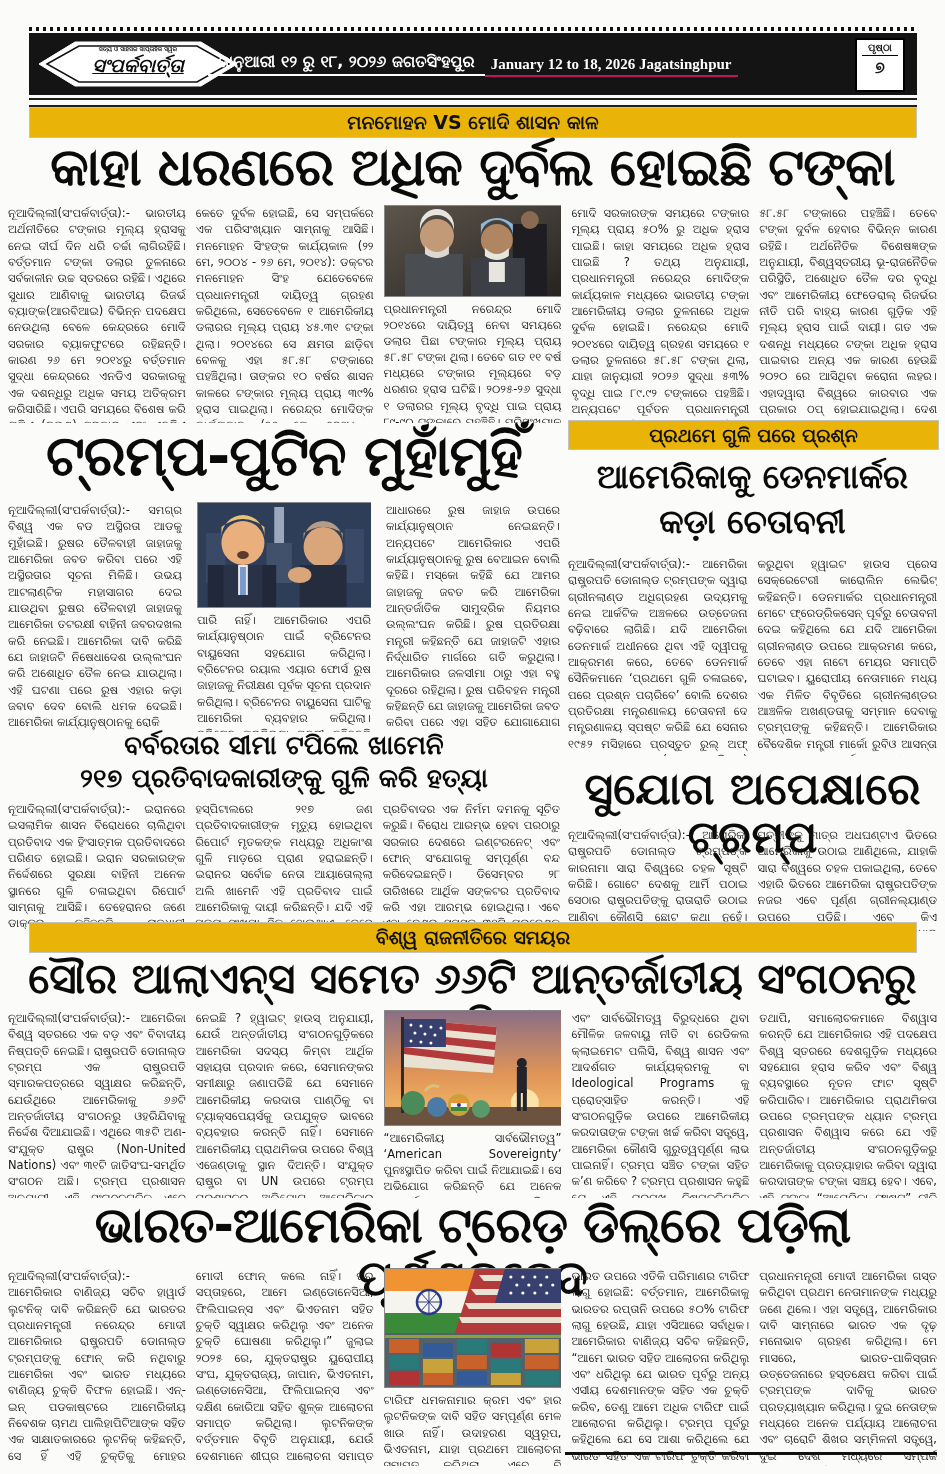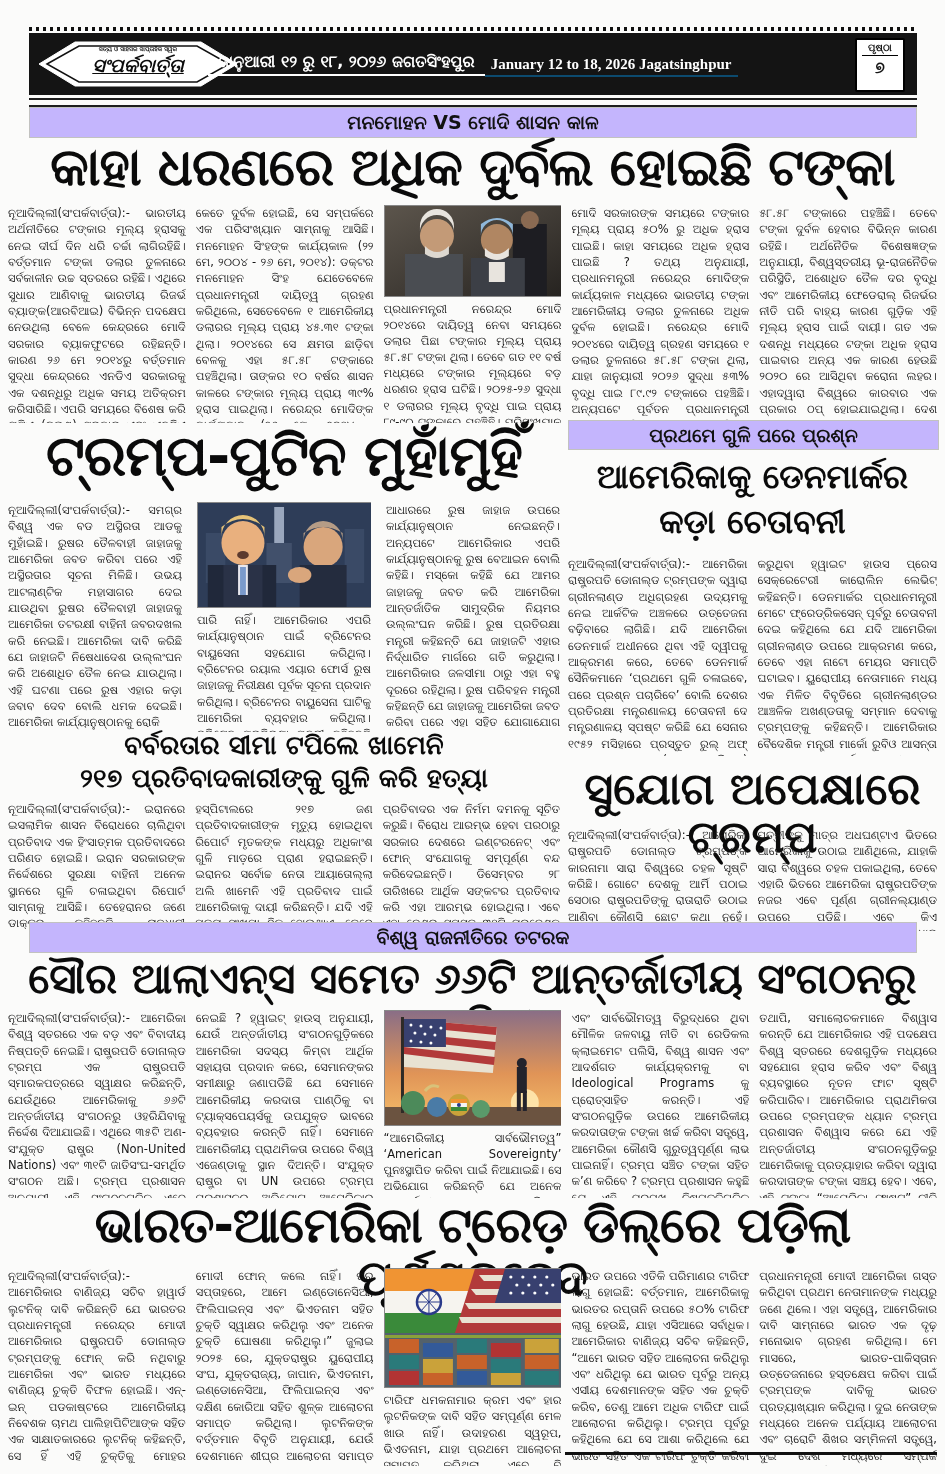--- a/index.html
+++ b/index.html
@@ -16,30 +16,30 @@
   .logo-wrap svg{display:block;}
   .logo-motto{position:absolute;top:5px;left:0;width:100%;text-align:center;
     font-size:6px;color:#111;font-weight:bold;}
   .logo-name{position:absolute;top:14px;left:0;width:100%;text-align:center;
     font-size:19px;font-weight:bold;color:#0c0c0c;text-decoration:underline;font-style:italic;}
   .mast-center{position:absolute;left:290px;right:290px;top:0;bottom:0;
     display:flex;flex-direction:row;align-items:center;justify-content:center;}
   .date-odia{color:#fff;font-size:16px;font-weight:bold;padding:0 10px 3px 10px;
     border-bottom:2px solid #fff;white-space:nowrap;}
   .date-eng{color:#fff;font-size:15px;font-weight:bold;padding:4px 6px 2px 6px;
-    border-bottom:2px solid #0c4a6e;font-family:"Liberation Serif","DejaVu Serif",serif;white-space:nowrap;}
+    border-bottom:2px solid #be185d;font-family:"Liberation Serif","DejaVu Serif",serif;white-space:nowrap;}
   .page-box{position:absolute;right:12px;top:5px;width:46px;height:50px;background:#fff;
     border:2px solid #000;border-radius:2px;display:flex;flex-direction:column;align-items:center;}
   .page-box .plabel{font-size:10px;font-weight:bold;border-bottom:1.5px solid #000;width:80%;
     text-align:center;padding:2px 0 1px 0;}
   .page-box .pnum{font-size:16px;font-weight:bold;padding-top:2px;}
   .double-rule{position:absolute;top:98px;left:29px;width:888px;height:5px;
     border-top:2px solid #1d1d1d;border-bottom:2px solid #1d1d1d;}
   
-  .kicker{position:absolute;background:#c4b5fd;border:1px solid #c2c2c0;
+  .kicker{position:absolute;background:#eab308;border:1px solid #c2c2c0;
     display:flex;align-items:center;justify-content:center;
     font-size:19px;font-weight:bold;color:#111;}
   .headline{position:absolute;text-align:center;font-weight:bold;color:#0a0a0a;line-height:1.08;}
   .body-row{position:absolute;display:flex;gap:10px;overflow:hidden;}
   .col{flex:1 1 0;overflow:hidden;text-align:justify;font-size:11.5px;line-height:1.42;margin:0;}
   .photo-col{flex:1 1 0;overflow:hidden;display:flex;flex-direction:column;gap:4px;}
   .photo{width:100%;border:1px solid #888;background:#ccc;flex:0 0 auto;}
   .photo svg{display:block;width:100%;height:100%;}
   .caption{text-align:justify;font-size:11.5px;line-height:1.4;margin:0;overflow:hidden;}
   .end-rule{position:absolute;background:#111;}
@@ -153,21 +153,21 @@
     <p class="col">ହସ୍ପିଟାଲରେ ୨୧୭ ଜଣ ପ୍ରତିବାଦକାରୀଙ୍କ ମୃତ୍ୟୁ ହୋଇଥିବା ରିପୋର୍ଟ ମୃତକଙ୍କ ମଧ୍ୟରୁ ଅଧିକାଂଶ ଗୁଳି ମାଡ଼ରେ ପ୍ରାଣ ହରାଇଛନ୍ତି। ଇରାନର ସର୍ବୋଚ୍ଚ ନେତା ଆୟାତୋଲ୍ଲା ଅଲି ଖାମେନି ଏହି ପ୍ରତିବାଦ ପାଇଁ ଆମେରିକାକୁ ଦାୟୀ କରିଛନ୍ତି।   ଯଦି ଏହି ମୃତ୍ୟୁ ସଂଖ୍ୟା ଠିକ୍ ହୋଇଥାଏ, ତେବେ ଏହା ଇରାନରେ ସରକାର ବିରୋଧୀ</p>
     <p class="col">ପ୍ରତିବାଦର ଏକ ନିର୍ମମ ଦମନକୁ ସୂଚିତ କରୁଛି। ବିରୋଧ ଆରମ୍ଭ ହେବା ପରଠାରୁ ସରକାର ଦେଶରେ ଇଣ୍ଟରନେଟ୍ ଏବଂ ଫୋନ୍ ସଂଯୋଗକୁ ସମ୍ପୂର୍ଣ୍ଣ ବନ୍ଦ କରିଦେଇଛନ୍ତି। ଡିସେମ୍ବର ୨୮ ତାରିଖରେ ଆର୍ଥିକ ସଙ୍କଟର ପ୍ରତିବାଦ କରି ଏହା ଆରମ୍ଭ ହୋଇଥିଲା। ଏବେ ଏହା ଦେଶର ସମସ୍ତ ୩୧ଟି ପ୍ରଦେଶକୁ ବ୍ୟାପିଛି।</p>
   </div>
 
   <div class="headline" style="top:765px;left:568px;width:369px;font-size:44px;">ସୁଯୋଗ ଅପେକ୍ଷାରେ ଟ୍ରମ୍ପ</div>
   <div class="body-row" style="top:827px;left:568px;width:369px;height:104px;">
     <p class="col">ନୂଆଦିଲ୍ଲୀ(ସଂପର୍କବାର୍ତ୍ତା):- ଆମେରିକା ରାଷ୍ଟ୍ରପତି ଡୋନାଲ୍ଡ ଟ୍ରମ୍ପଙ୍କ କାରନାମା ସାରା ବିଶ୍ୱରେ ଚହଳ ସୃଷ୍ଟି କରିଛି। ଗୋଟେ ଦେଶକୁ ଆର୍ମି ପଠାଇ ସେଠାର ରାଷ୍ଟ୍ରପତିଙ୍କୁ ରାତାରାତି ଉଠାଇ ଆଣିବା କୌଣସି ଛୋଟ କଥା ନୁହେଁ।   ନିକଟରେ ରାଷ୍ଟ୍ରପତି ଡୋନାଲ୍ଡ ଟ୍ରମ୍ପ ଠିକ ଏପରି କିଛି କରିଛନ୍ତି, ସେ ଭେନେଜୁଏଲା ଦେଶର ରାଷ୍ଟ୍ରପତି ଓ ତାଙ୍କ</p>
     <p class="col">ପତ୍ନୀଙ୍କୁ ମାତ୍ର ଅଧଘଣ୍ଟାଏ ଭିତରେ ଆମେରିକାକୁ ଉଠାଇ ଆଣିଥିଲେ, ଯାହାକି ସାରା ବିଶ୍ୱରେ ଚହଳ ପକାଇଥିଲା, ତେବେ ଏହାରି ଭିତରେ ଆମେରିକା ରାଷ୍ଟ୍ରପତିଙ୍କ ନଜର ଏବେ ପୂର୍ଣ୍ଣ ଗ୍ରୀନଲ୍ୟାଣ୍ଡ ଉପରେ ପଡିଛି। ଏବେ କିଏ ଗ୍ରୀନଲ୍ୟାଣ୍ଡ ଲୋକଙ୍କୁ କିଏ ଉଦ୍ଧାର କରିବ ସେ ନେଇ ଚର୍ଚ୍ଚା ଜୋର ଧରିଛି।</p>
   </div>
 
-  <div class="kicker" style="top:922px;left:29px;width:886px;height:29px;">ବିଶ୍ୱ ରାଜନୀତିରେ ତଟରକ</div>
+  <div class="kicker" style="top:922px;left:29px;width:886px;height:29px;">ବିଶ୍ୱ ରାଜନୀତିରେ ସମୟର</div>
   <div class="headline" style="top:956px;left:5px;width:935px;font-size:42px;">ସୌର ଆଲାଏନ୍ସ ସମେତ ୬୬ଟି ଆନ୍ତର୍ଜାତୀୟ ସଂଗଠନରୁ ଓହରିଲା</div>
   <div class="body-row" style="top:1010px;left:8px;width:929px;height:188px;">
     <p class="col">ନୂଆଦିଲ୍ଲୀ(ସଂପର୍କବାର୍ତ୍ତା):- ଆମେରିକା ବିଶ୍ୱ ସ୍ତରରେ ଏକ ବଡ଼ ଏବଂ ବିବାଦୀୟ ନିଷ୍ପତ୍ତି ନେଇଛି। ରାଷ୍ଟ୍ରପତି ଡୋନାଲ୍ଡ ଟ୍ରମ୍ପ ଏକ ରାଷ୍ଟ୍ରପତି ସ୍ମାରକପତ୍ରରେ ସ୍ୱାକ୍ଷର କରିଛନ୍ତି, ଯେଉଁଥିରେ ଆମେରିକାକୁ ୬୬ଟି ଅନ୍ତର୍ଜାତୀୟ ସଂଗଠନରୁ ଓହରିଯିବାକୁ ନିର୍ଦ୍ଦେଶ ଦିଆଯାଇଛି। ଏଥିରେ ୩୫ଟି ଅଣ-ସଂଯୁକ୍ତ ରାଷ୍ଟ୍ର (Non-United Nations) ଏବଂ ୩୧ଟି ଜାତିସଂଘ-ସମର୍ଥିତ ସଂଗଠନ ଅଛି। ଟ୍ରମ୍ପ ପ୍ରଶାସନ ଅନୁଯାୟୀ, ଏହି ସଂଗଠନଗୁଡ଼ିକ ଏବେ ଆମେରିକୀୟ ଜାତୀୟ ସ୍ୱାର୍ଥ, ଆର୍ଥିକ ସମୃଦ୍ଧି, ସାର୍ବଭୌମତ୍ୱ ଏବଂ ସୁରକ୍ଷା ବିରୁଦ୍ଧରେ କାର୍ଯ୍ୟ କରୁଛନ୍ତି।   ଆମେରିକା ଏତେ ବଡ଼ ନିଷ୍ପତ୍ତି କାହିଁକି</p>
     <p class="col">ନେଇଛି ?   ହ୍ୱାଇଟ୍ ହାଉସ୍ ଅନୁଯାୟୀ, ଯେଉଁ ଅନ୍ତର୍ଜାତୀୟ ସଂଗଠନଗୁଡ଼ିକରେ ଆମେରିକା ସଦସ୍ୟ କିମ୍ବା ଆର୍ଥିକ ସହାୟତା ପ୍ରଦାନ କରେ, ସେମାନଙ୍କର ସମୀକ୍ଷାରୁ ଜଣାପଡିଛି ଯେ ସେମାନେ ଆମେରିକୀୟ କରଦାତା ପାଣ୍ଠିକୁ ବା ଟ୍ୟାକ୍ସପେୟର୍ସକୁ ଉପଯୁକ୍ତ ଭାବରେ ବ୍ୟବହାର କରନ୍ତି ନାହିଁ। ସେମାନେ ଆମେରିକୀୟ ପ୍ରାଥମିକତା ଉପରେ ବିଶ୍ୱ ଏଜେଣ୍ଡାକୁ ସ୍ଥାନ ଦିଅନ୍ତି।   ସଂଯୁକ୍ତ ରାଷ୍ଟ୍ର ବା UN ଉପରେ ଟ୍ରମ୍ପ ପ୍ରଶାସନର ଅଭିଯୋଗ ଆମେରିକାର ରାଷ୍ଟ୍ରପତି ଡୋନାଲ୍ଡ ଟ୍ରମ୍ପ ସ୍ପଷ୍ଟ କରିଛନ୍ତି ଯେ ଏହି ନିଷ୍ପତ୍ତି</p>
     <div class="photo-col">
       <div class="photo" style="height:114px;">
         <svg viewBox="0 0 178 114" preserveAspectRatio="none">
           <defs>
               <linearGradient id="g2" x1="0" y1="0" x2="0" y2="1">
             <stop offset="0" stop-color="#8a6e86"></stop>

